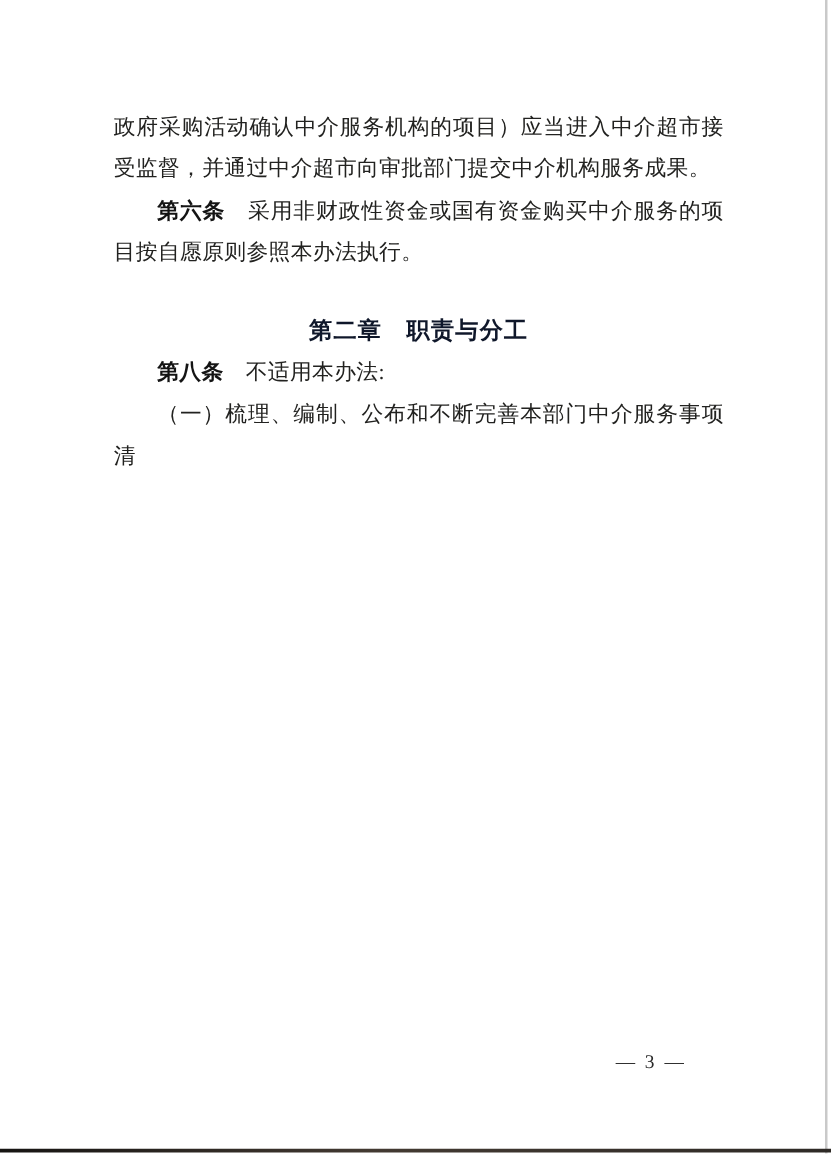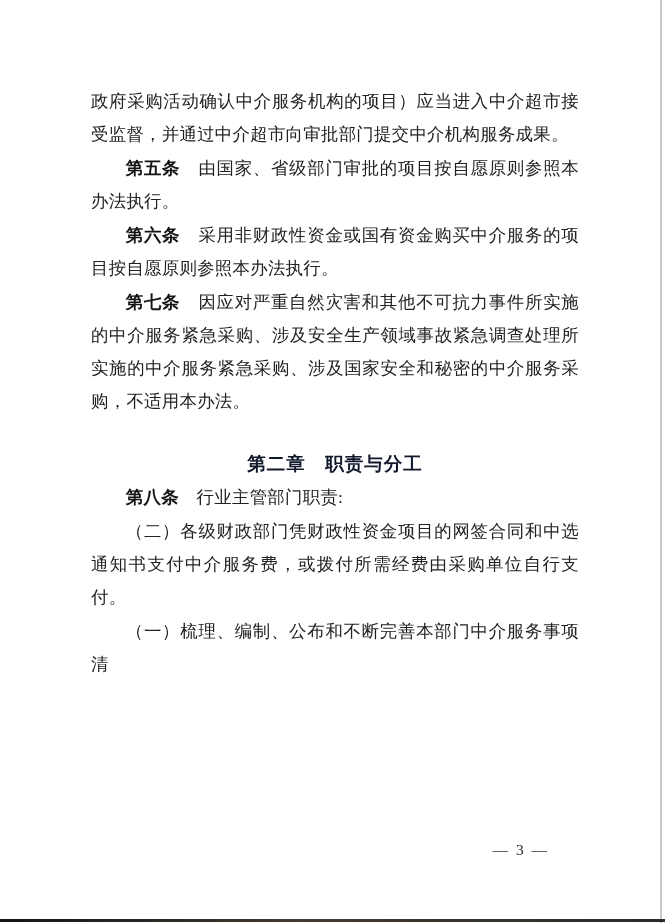--- a/index.html
+++ b/index.html
@@ -68,24 +68,21 @@
     height: 3px;
     background: linear-gradient(to right, #161412, #433a32 45%, #2e2a26);
   }
 </style>
 </head>
 <body>
 
 <div class="page">
   <div class="doc-body" id="doc-body">
       <p class="body-para"><span>政府采购活动确认中介服务机构的项目）应当进入中介超市接受监督，并通过中介超市向审批部门提交中介机构服务成果。</span></p>
-      <p class="body-para indent"><span class="marker">第五条</span><span>　由国家、省级部门审批的项目按自愿原则参照本办法执行。</span></p>
       <p class="body-para indent"><span class="marker">第六条</span><span>　采用非财政性资金或国有资金购买中介服务的项目按自愿原则参照本办法执行。</span></p>
-      <p class="body-para indent"><span class="marker">第七条</span><span>　因应对严重自然灾害和其他不可抗力事件所实施的中介服务紧急采购、涉及安全生产领域事故紧急调查处理所实施的中介服务紧急采购、涉及国家安全和秘密的中介服务采购，不适用本办法。</span></p>
       <p class="chapter-para"><span>第二章　职责与分工</span></p>
-      <p class="body-para indent"><span class="marker">第八条</span><span>　行业主管部门职责:</span></p>
-      <p class="body-para indent"><span>（二）各级财政部门凭财政性资金项目的网签合同和中选通知书支付中介服务费，或拨付所需经费由采购单位自行支付。</span></p>
+      <p class="body-para indent"><span class="marker">第八条</span><span>　不适用本办法:</span></p>
       <p class="body-para indent"><span>（一）梳理、编制、公布和不断完善本部门中介服务事项清</span></p>
     </div>
   <div class="page-number">— 3 —</div>
   <div class="scan-edge-right"></div>
   <div class="scan-edge-bottom"></div>
 </div>
 
 </body></html>

